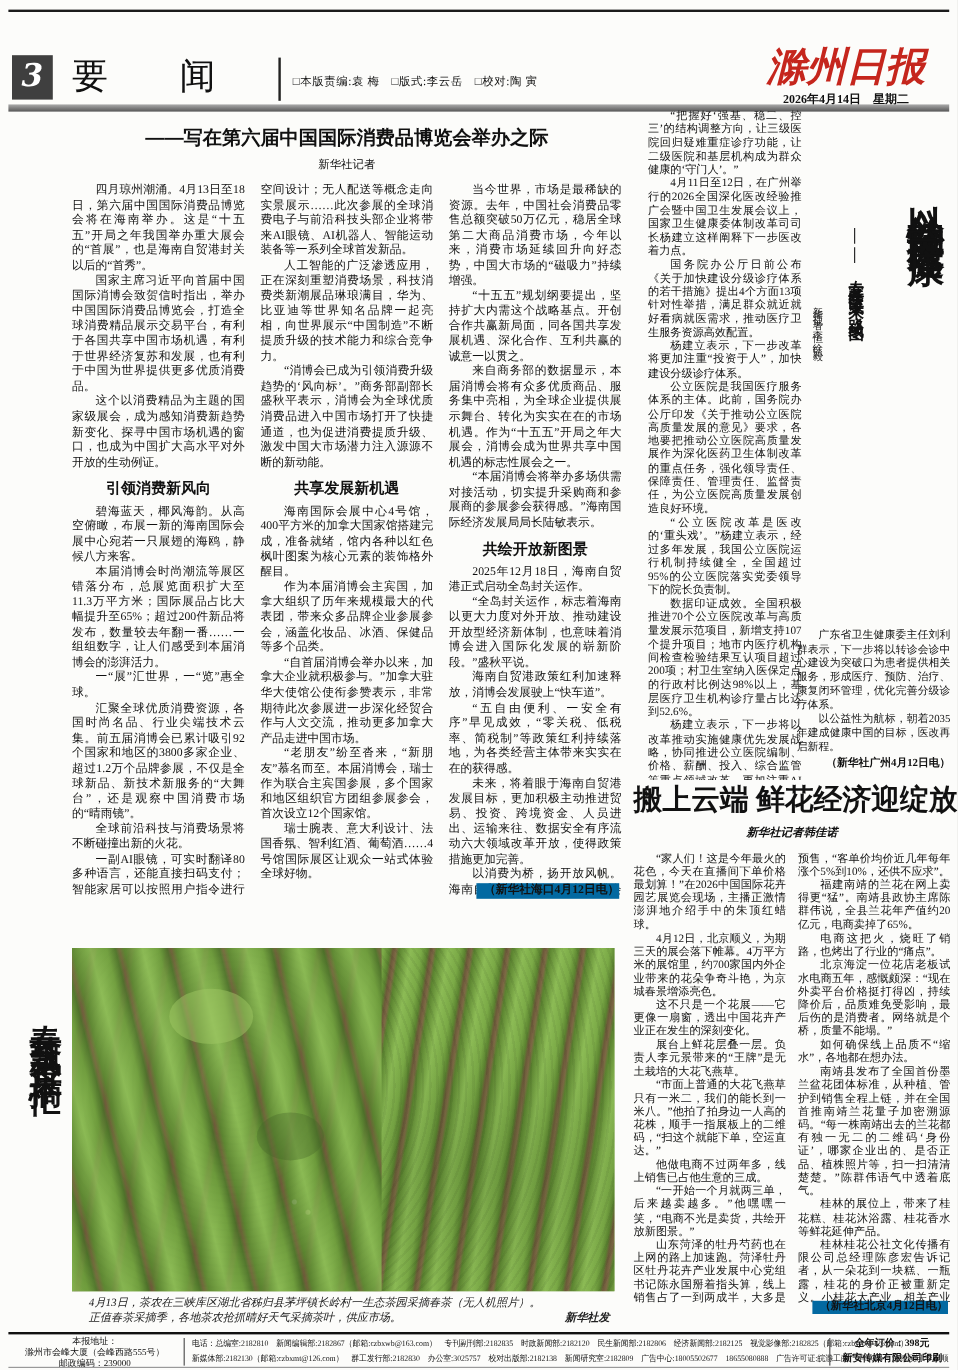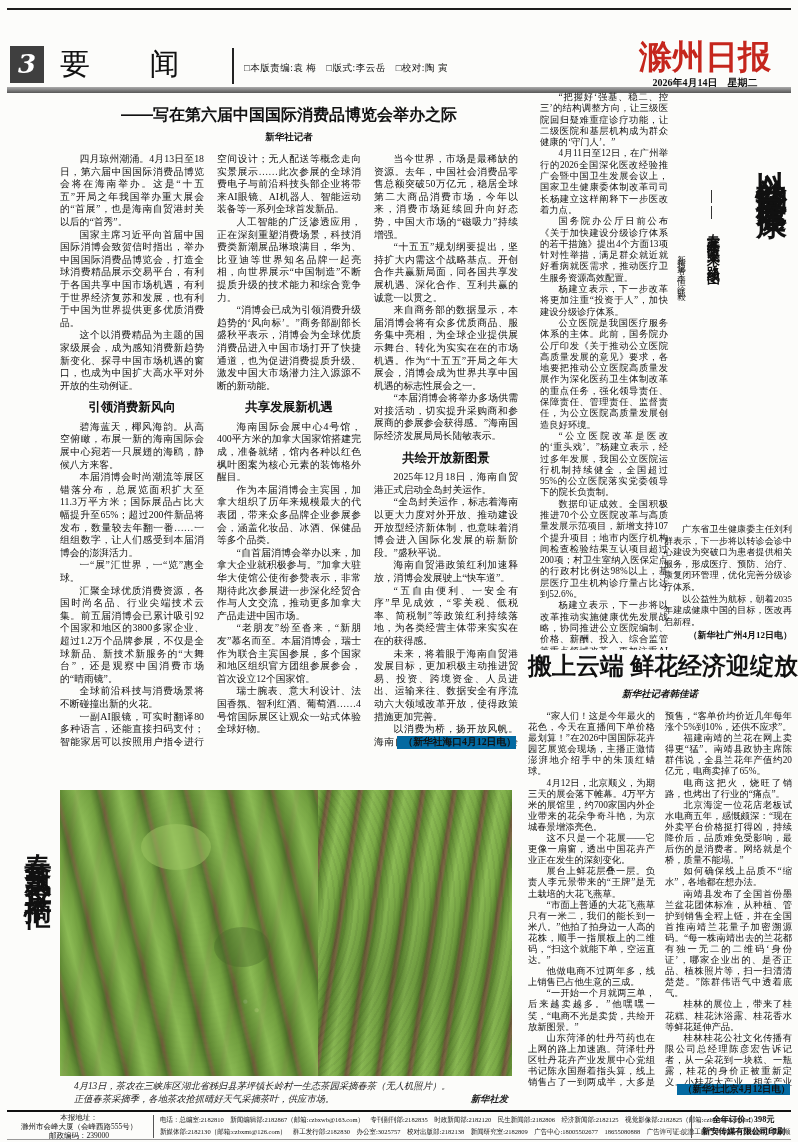--- a/index.html
+++ b/index.html
@@ -9,31 +9,31 @@
 
   
   .top-rule{left:7px;top:8px;width:784px;height:2px;background:#1c1c1c;}
   .pagenum{left:10px;top:46px;width:34px;height:37px;background:#3f3f3f;color:#fff;
            font:italic bold 26px/37px "DejaVu Serif",serif;text-align:center;}
   .section-title{left:60px;top:44px;font-weight:normal;font-size:30px;line-height:40px;
                  letter-spacing:26px;white-space:nowrap;}
   .header-vdiv{left:232px;top:48px;width:2px;height:36px;background:#222;}
   .credits{left:244px;top:62px;font-size:9.5px;letter-spacing:.5px;color:#111;}
   .masthead{left:618px;top:37px;width:174px;text-align:center;color:#c5261d;
-            font-weight:900;font-size:33px;line-height:40px;white-space:nowrap;}
+            font-style:italic;font-weight:900;font-size:33px;line-height:40px;white-space:nowrap;}
   .issue-date{left:618px;top:76px;width:174px;text-align:center;font-weight:bold;font-size:10px;}
   .header-bar{left:7px;top:87px;width:784px;height:6px;background:linear-gradient(#ababab,#565656);}
 
   
   .main-art{left:60px;top:97px;width:458px;}
   .main-headline{text-align:center;font-size:39px;font-weight:900;letter-spacing:1px;
                  line-height:1.08;white-space:nowrap;}
   .main-sub{margin-top:8px;text-align:center;font-family:"Liberation Sans","DejaVu Sans",sans-serif;
             font-weight:bold;font-size:16px;}
-  .main-byline{margin-top:5px;text-align:center;font-weight:bold;font-size:9.5px;}
+  .main-byline{margin-top:5px;text-align:center;font-weight:normal;font-size:9.5px;}
   .main-body{position:relative;margin-top:9px;height:598px;column-count:3;column-gap:13px;
              column-fill:auto;overflow:hidden;font-size:9.8px;line-height:12.6px;text-align:justify;}
   .para{margin:0;text-indent:2em;text-align:justify;}
   .subhead{font-family:"Liberation Sans","DejaVu Sans",sans-serif;font-weight:bold;
            font-size:12.5px;text-align:center;text-indent:0;margin:9px 0 7px;}
   .dateline{margin:2px 0 0;text-align:right;font-weight:bold;text-indent:0;}
   .float-dateline{position:absolute;right:2px;bottom:2px;font-weight:bold;
                   background:#0369a1;padding-left:6px;}
 
   

